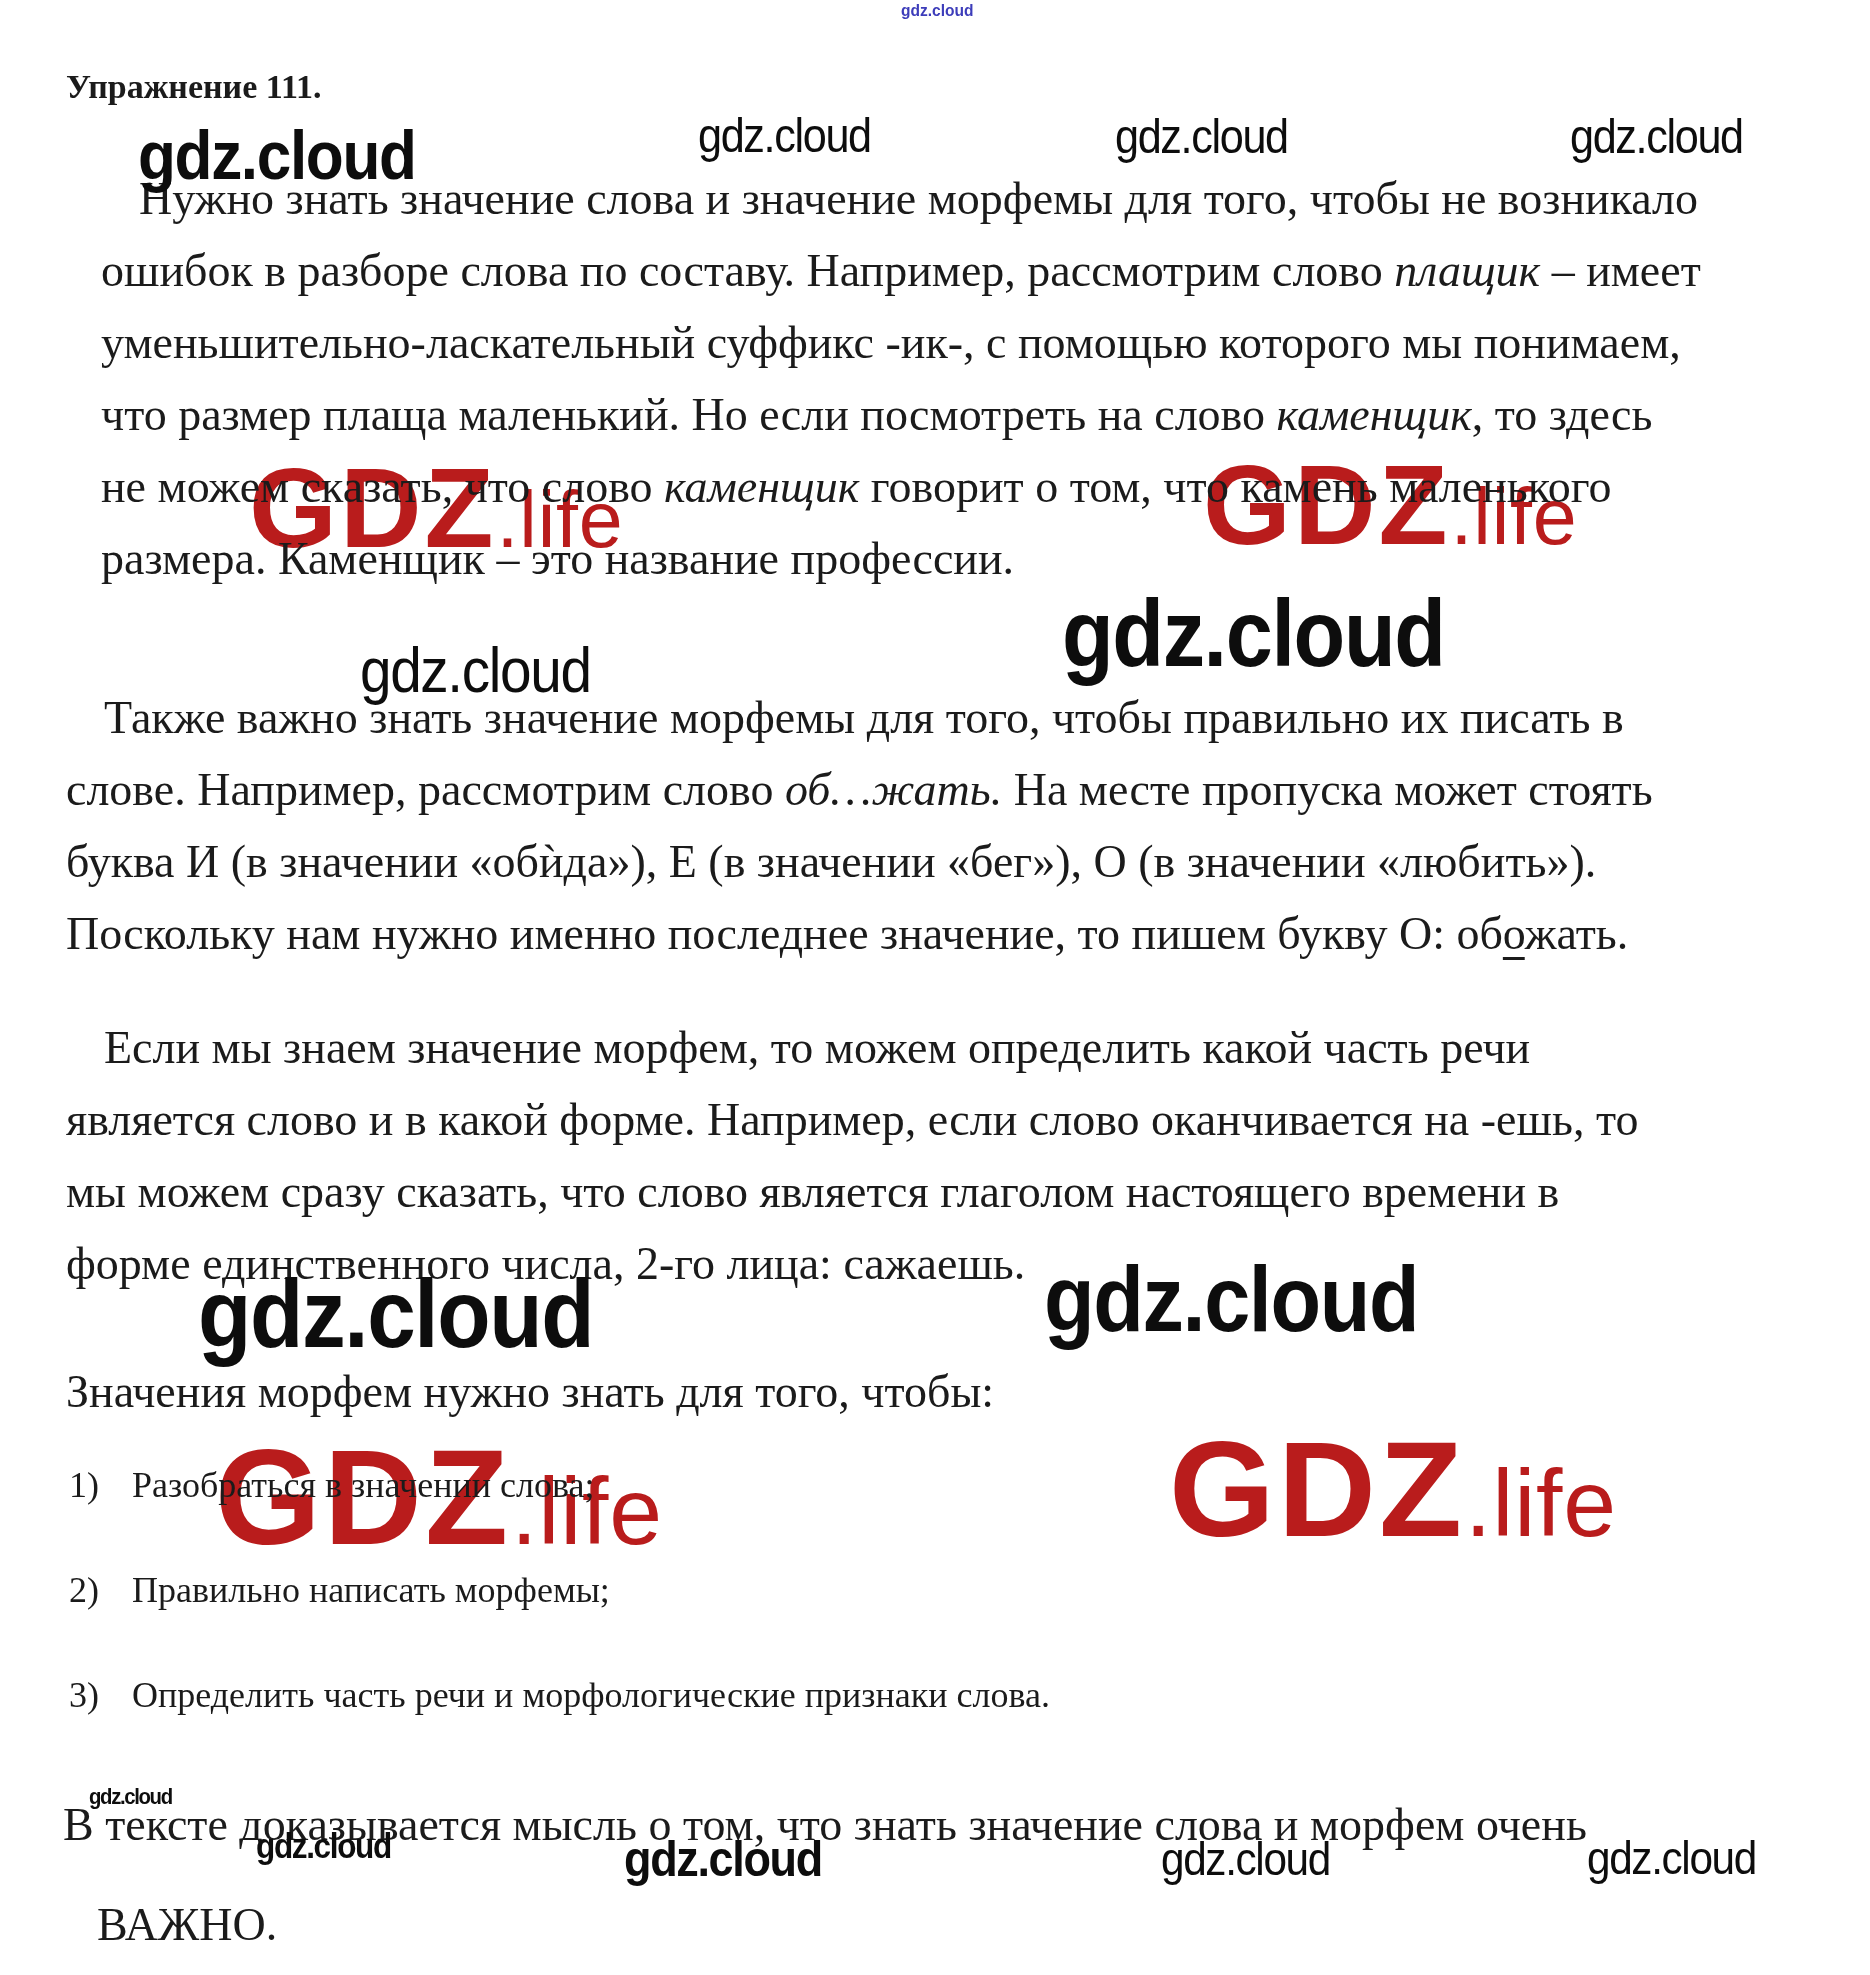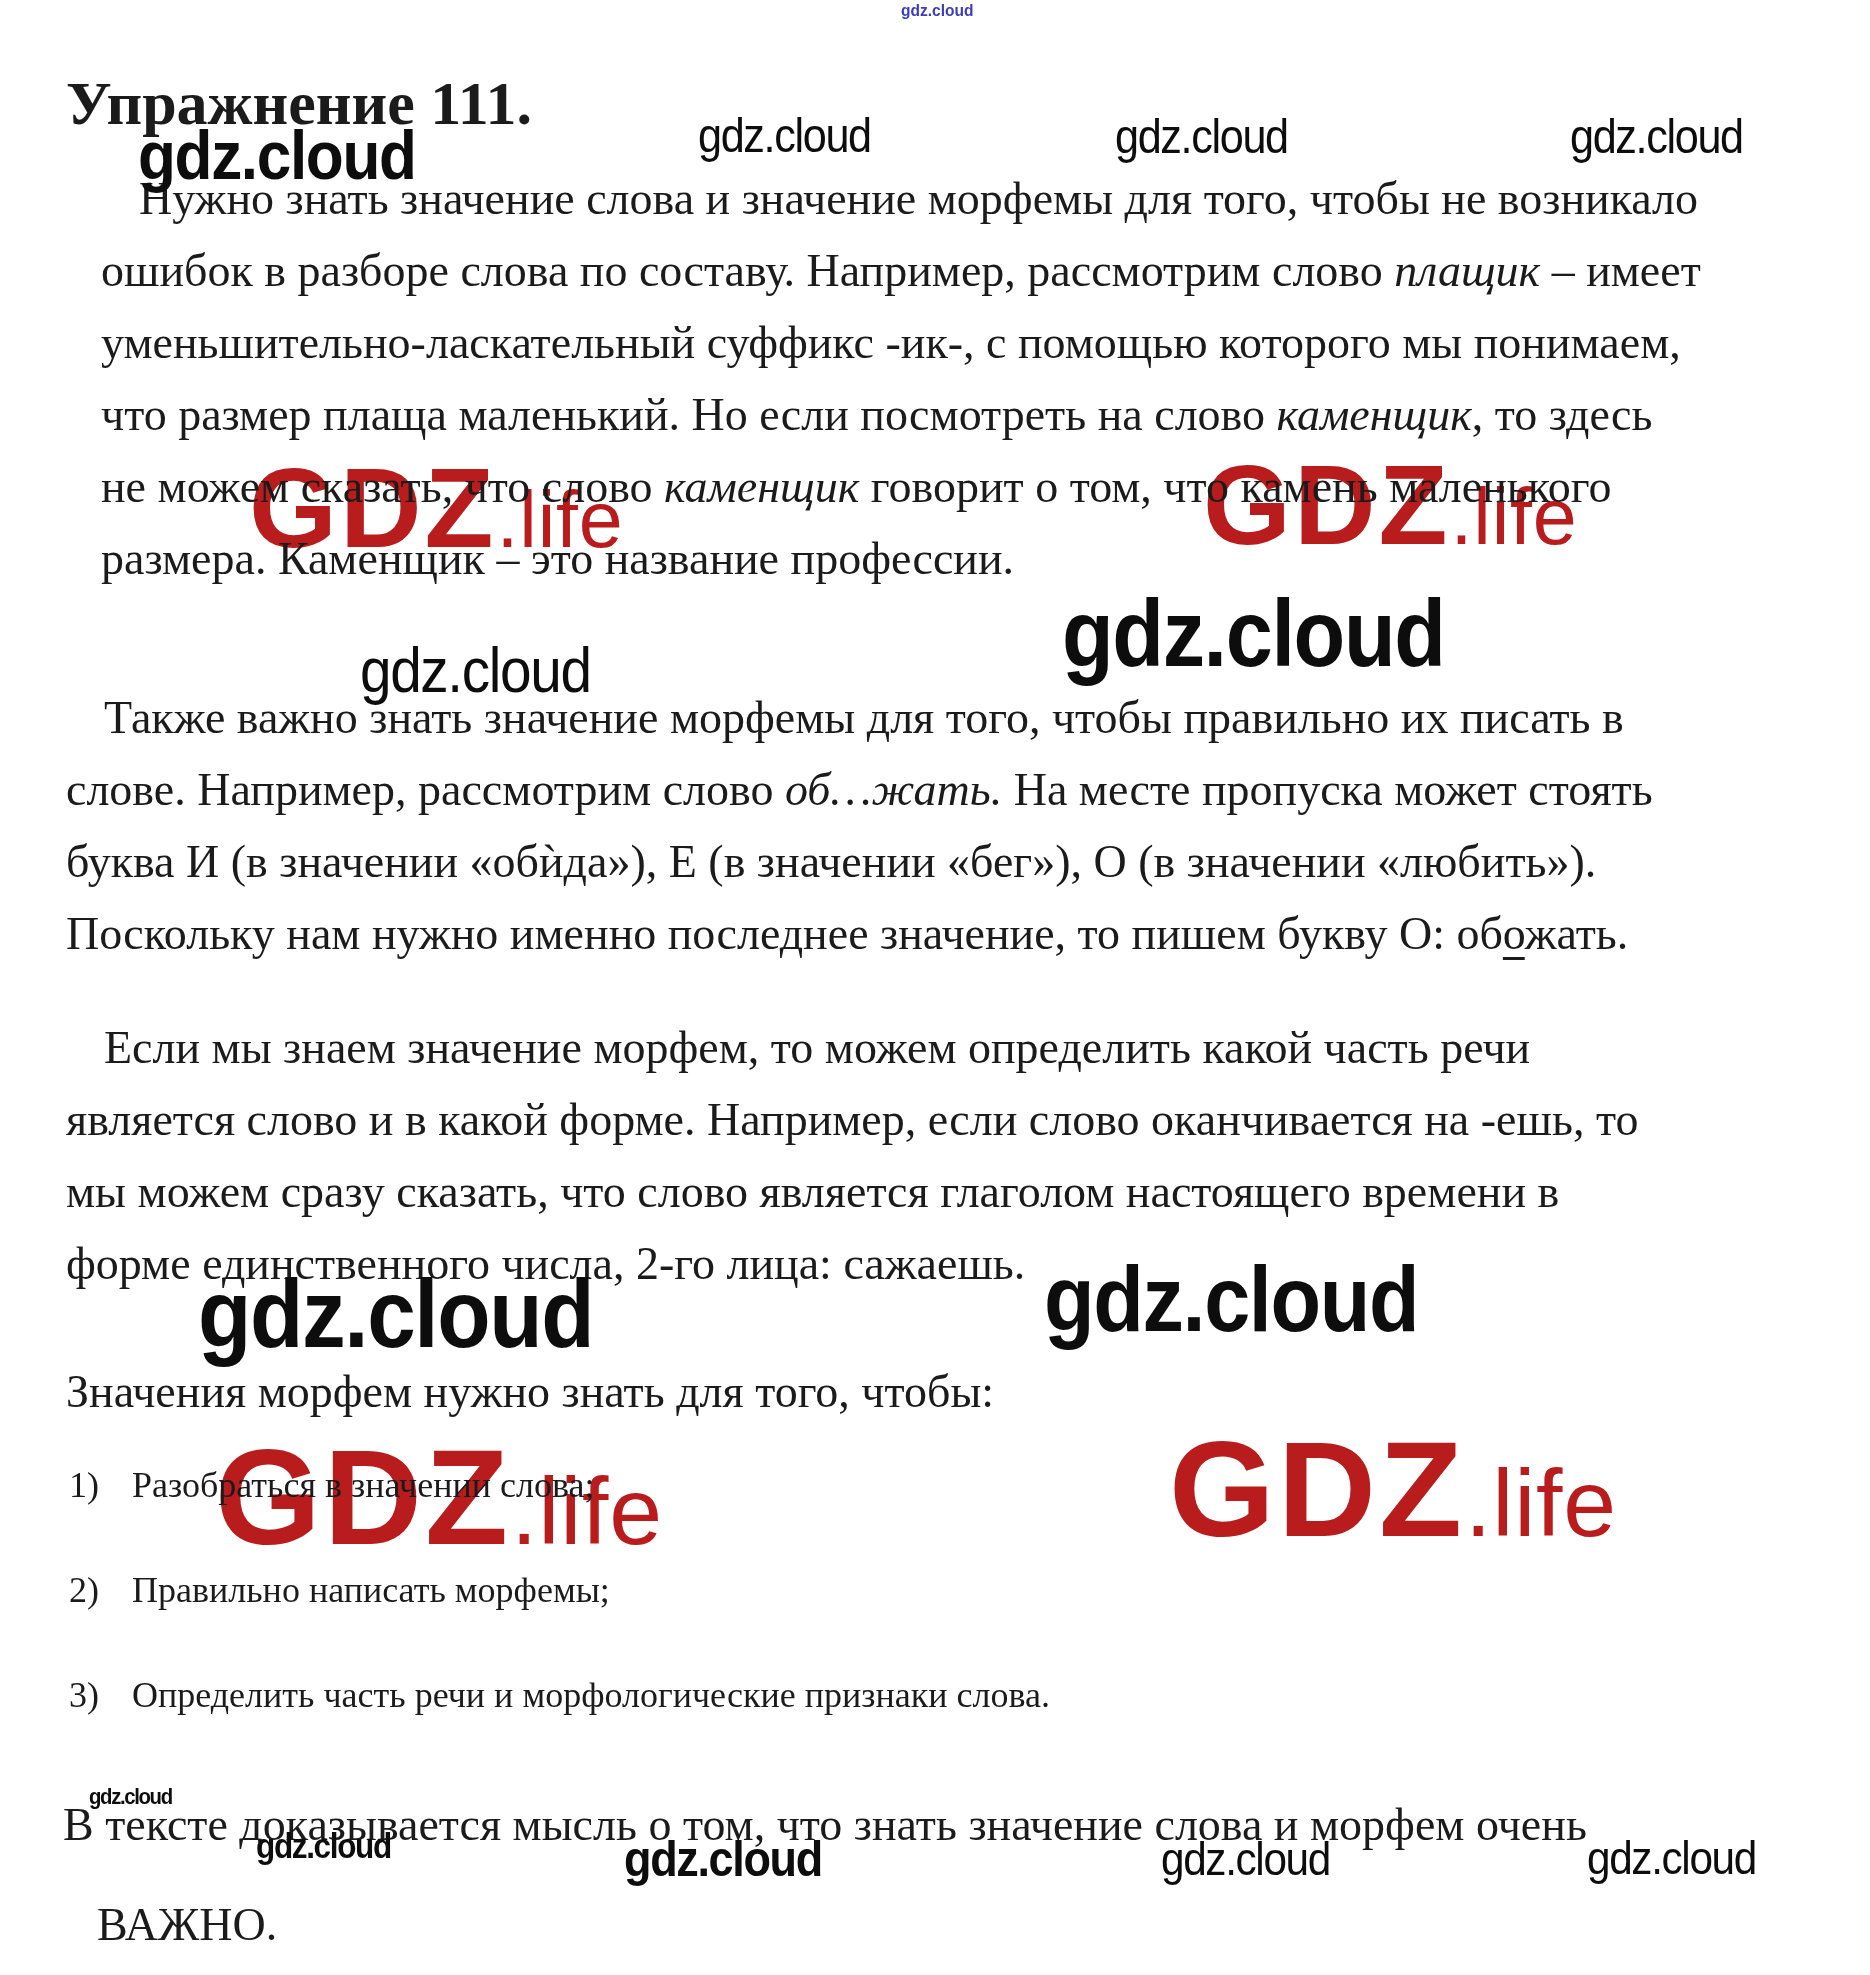--- a/index.html
+++ b/index.html
@@ -55,21 +55,21 @@
   .wm-low-right  { left: 1044px; top: 1253px; font-size: 92px; font-weight: 600; }
   .wm-bot-tiny   { left: 89px;  top: 1786px; font-size: 22.6px;  font-weight: 600; }
   .wm-bot-small  { left: 256px;  top: 1828px; font-size: 35px;  font-weight: 600; }
   .wm-bot-a      { left: 624px;  top: 1834px; font-size: 50px;  font-weight: 600; }
   .wm-bot-b      { left: 1161px; top: 1835px; font-size: 47px;  font-weight: 500; }
   .wm-bot-c      { left: 1587px; top: 1834px; font-size: 47px;  font-weight: 500; }
 
   
   .title {
     position: absolute; left: 66px; top: 68px;
-    font-size: 62px; font-weight: 700;
+    font-size: 34px; font-weight: 700;
     z-index: 2; white-space: nowrap;
   }
   .para { position: absolute; left: 66px; width: 1757px; z-index: 2; }
   #para-1 { top: 163px; margin-left: 35px; }
   #para-2 { top: 682px; }
   #para-3 { top: 1012px; }
   .line {
     height: 72px; line-height: 72px;
     font-size: 46px;
     white-space: nowrap;

